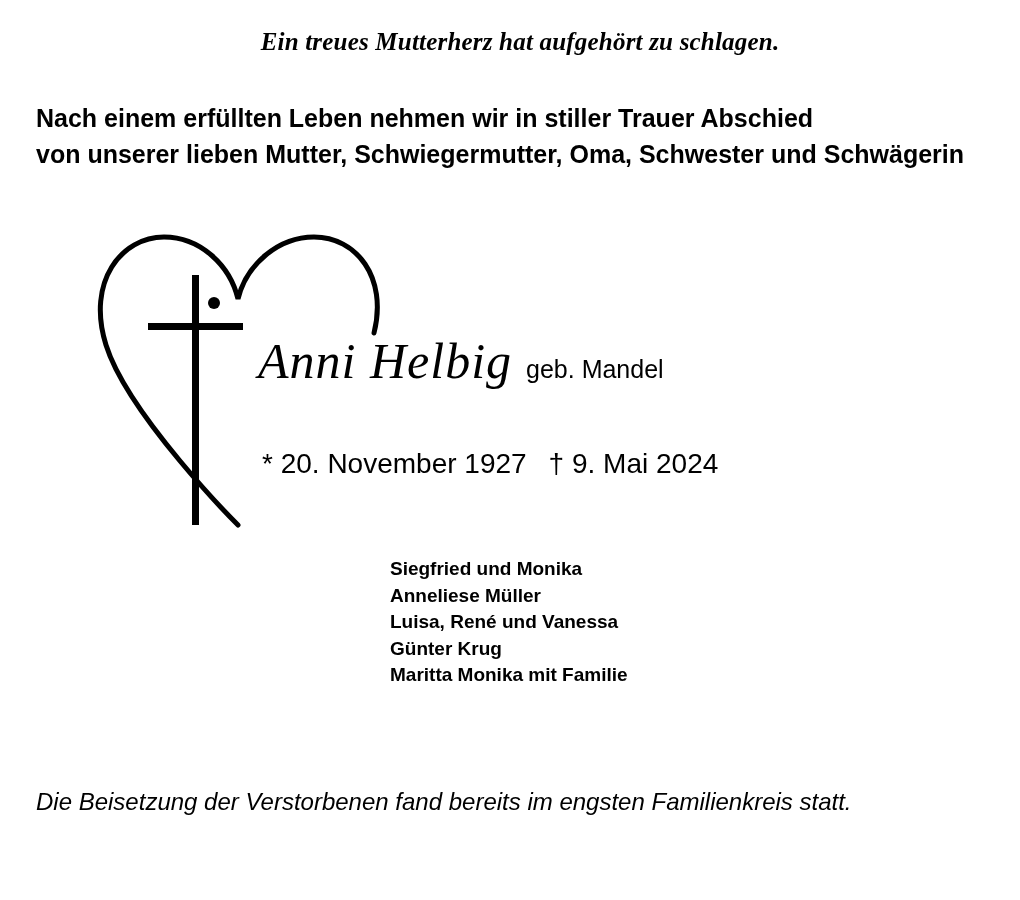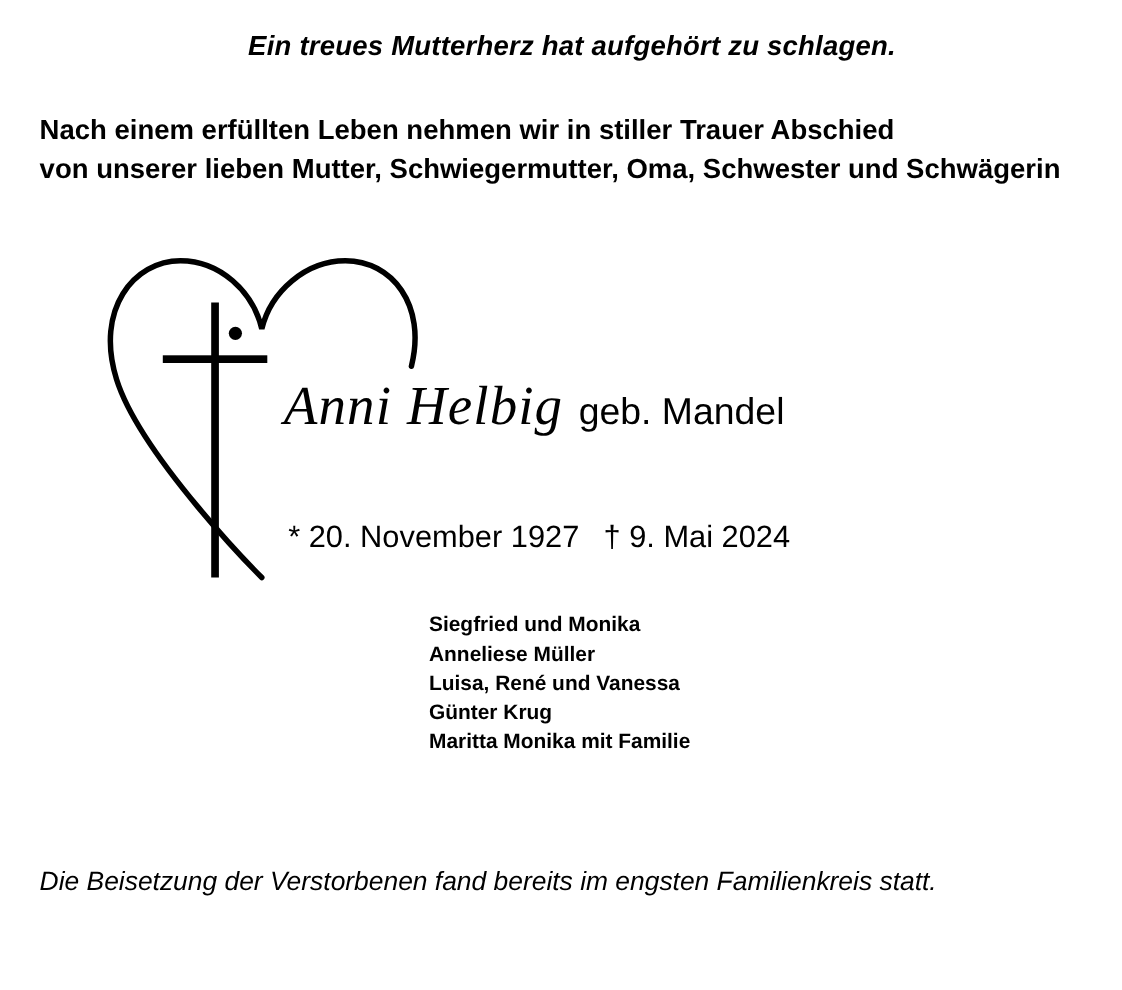--- a/index.html
+++ b/index.html
@@ -24,20 +24,21 @@
     top: 28px;
     left: 0;
     width: 1020px;
     text-align: center;
     font-style: italic;
     font-weight: bold;
     font-size: 25px;
     letter-spacing: 0.2px;
     padding-left: 20px;
     box-sizing: border-box;
+    font-family: Liberation Serif, serif;
   }
   .intro {
     position: absolute;
     top: 100px;
     left: 36px;
     width: 960px;
     font-size: 25px;
     line-height: 1.45;
     font-weight: bold;
   }
@@ -64,34 +65,33 @@
     font-family: "Liberation Serif", serif;
     font-size: 50px;
     font-style: italic;
     letter-spacing: 1px;
     line-height: 1;
     display: inline-block;
     vertical-align: baseline;
   }
   .maiden {
     font-family: "Liberation Sans", sans-serif;
-    font-size: 34px;
+    font-size: 25px;
     display: inline-block;
     vertical-align: baseline;
     padding-left: 14px;
     padding-bottom: 4px;
     margin-top: 25px;
   }
   .dates {
     position: absolute;
     left: 262px;
     top: 448px;
     font-size: 28px;
     white-space: nowrap;
-    margin-top: 24px;
   }
   .dates .sep {
     display: inline-block;
     width: 22px;
   }
   .family {
     position: absolute;
     left: 390px;
     top: 556px;
     font-size: 19px;

